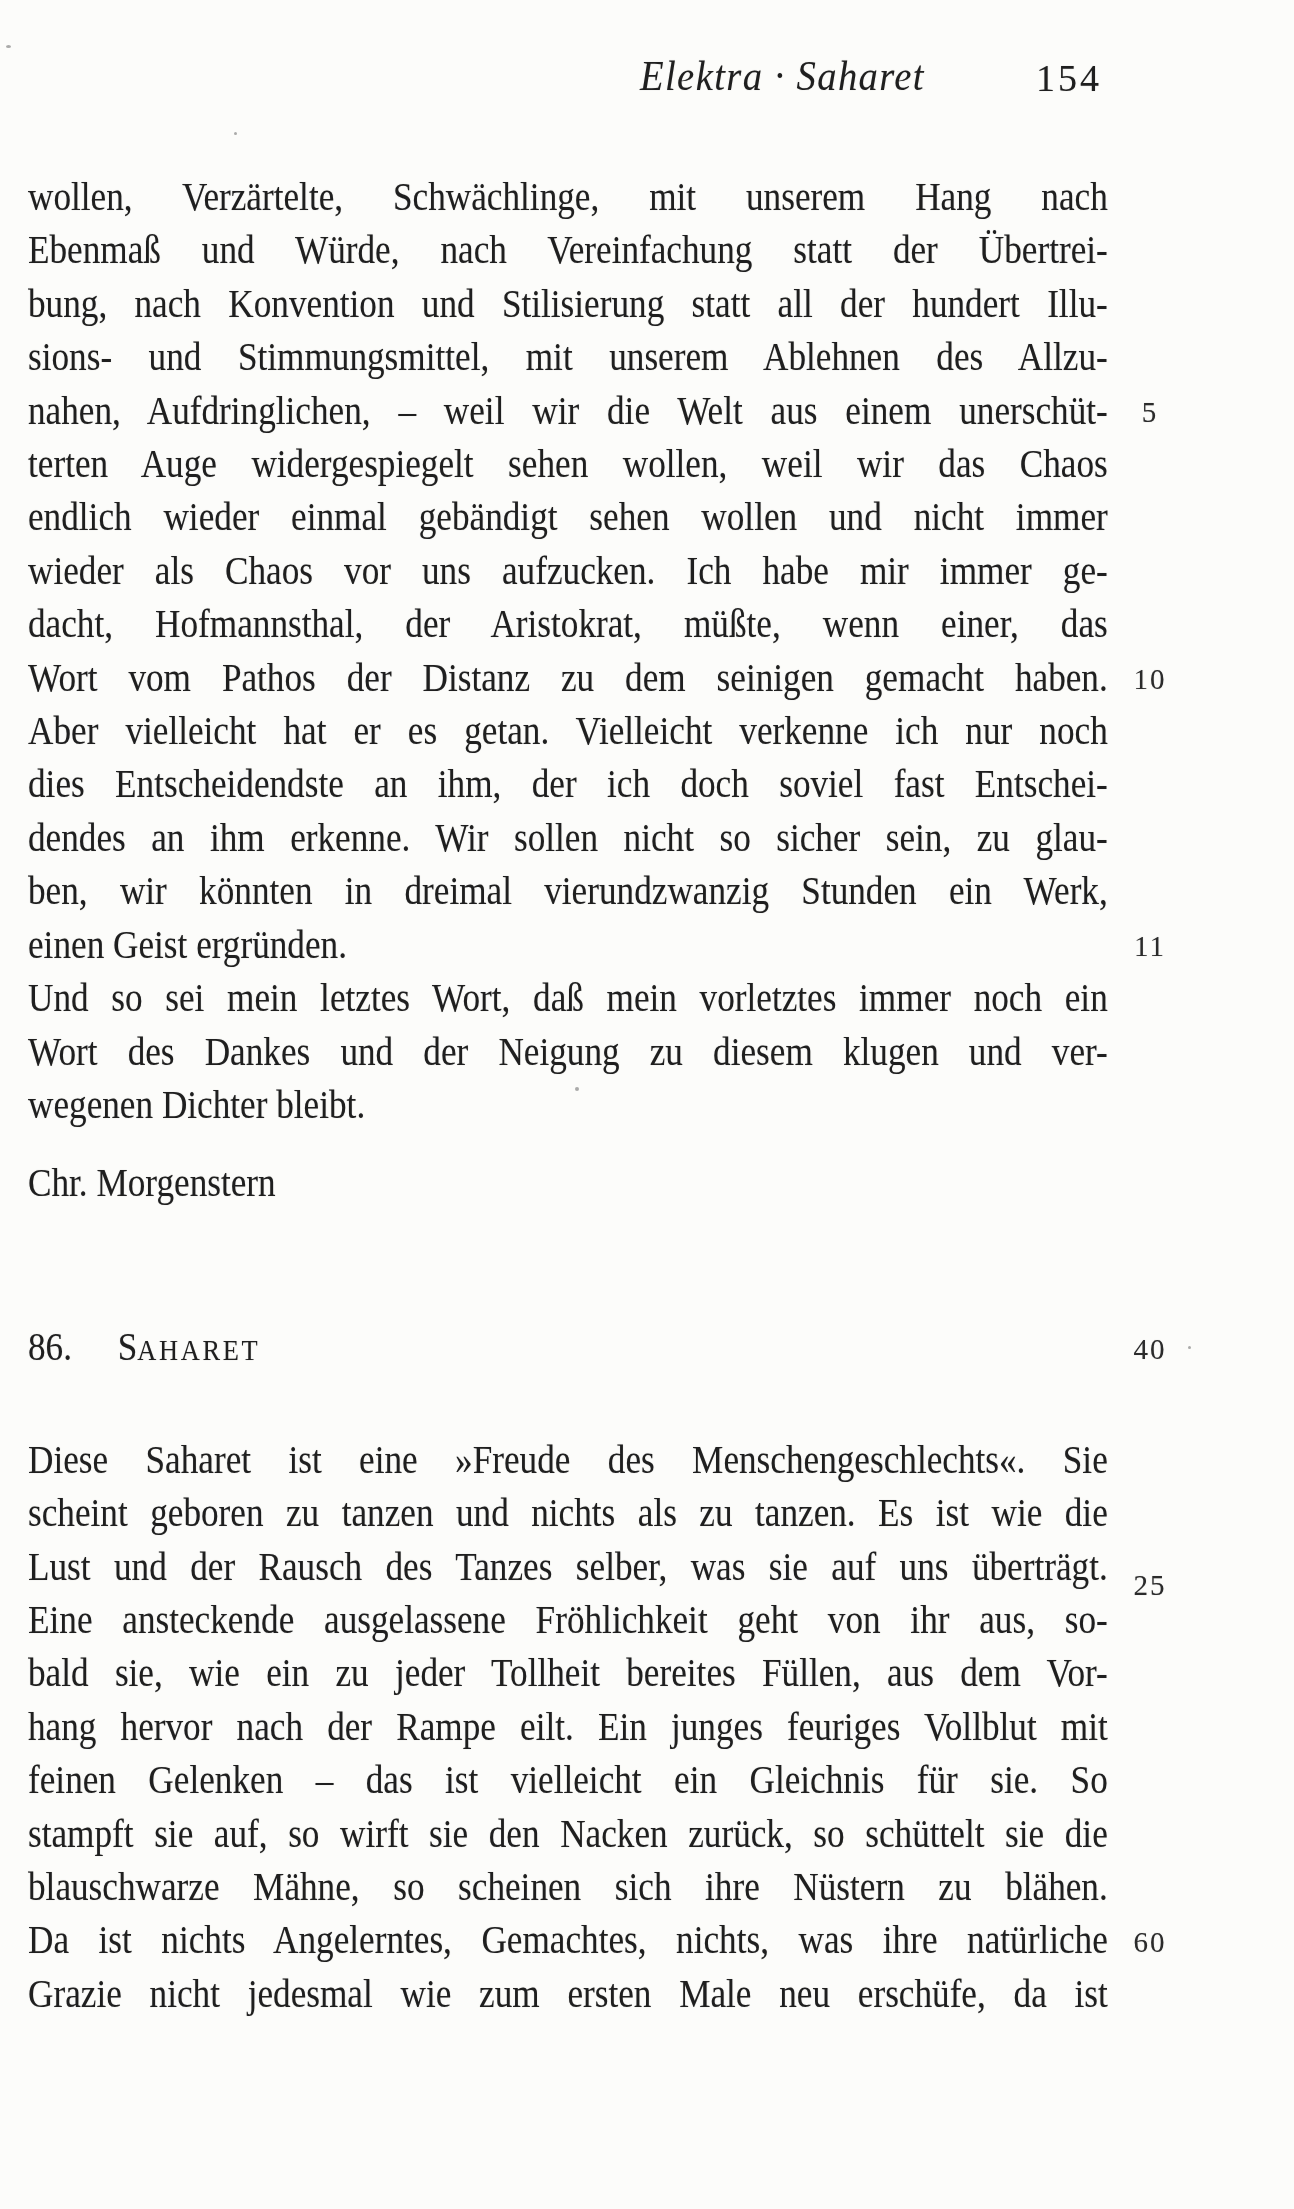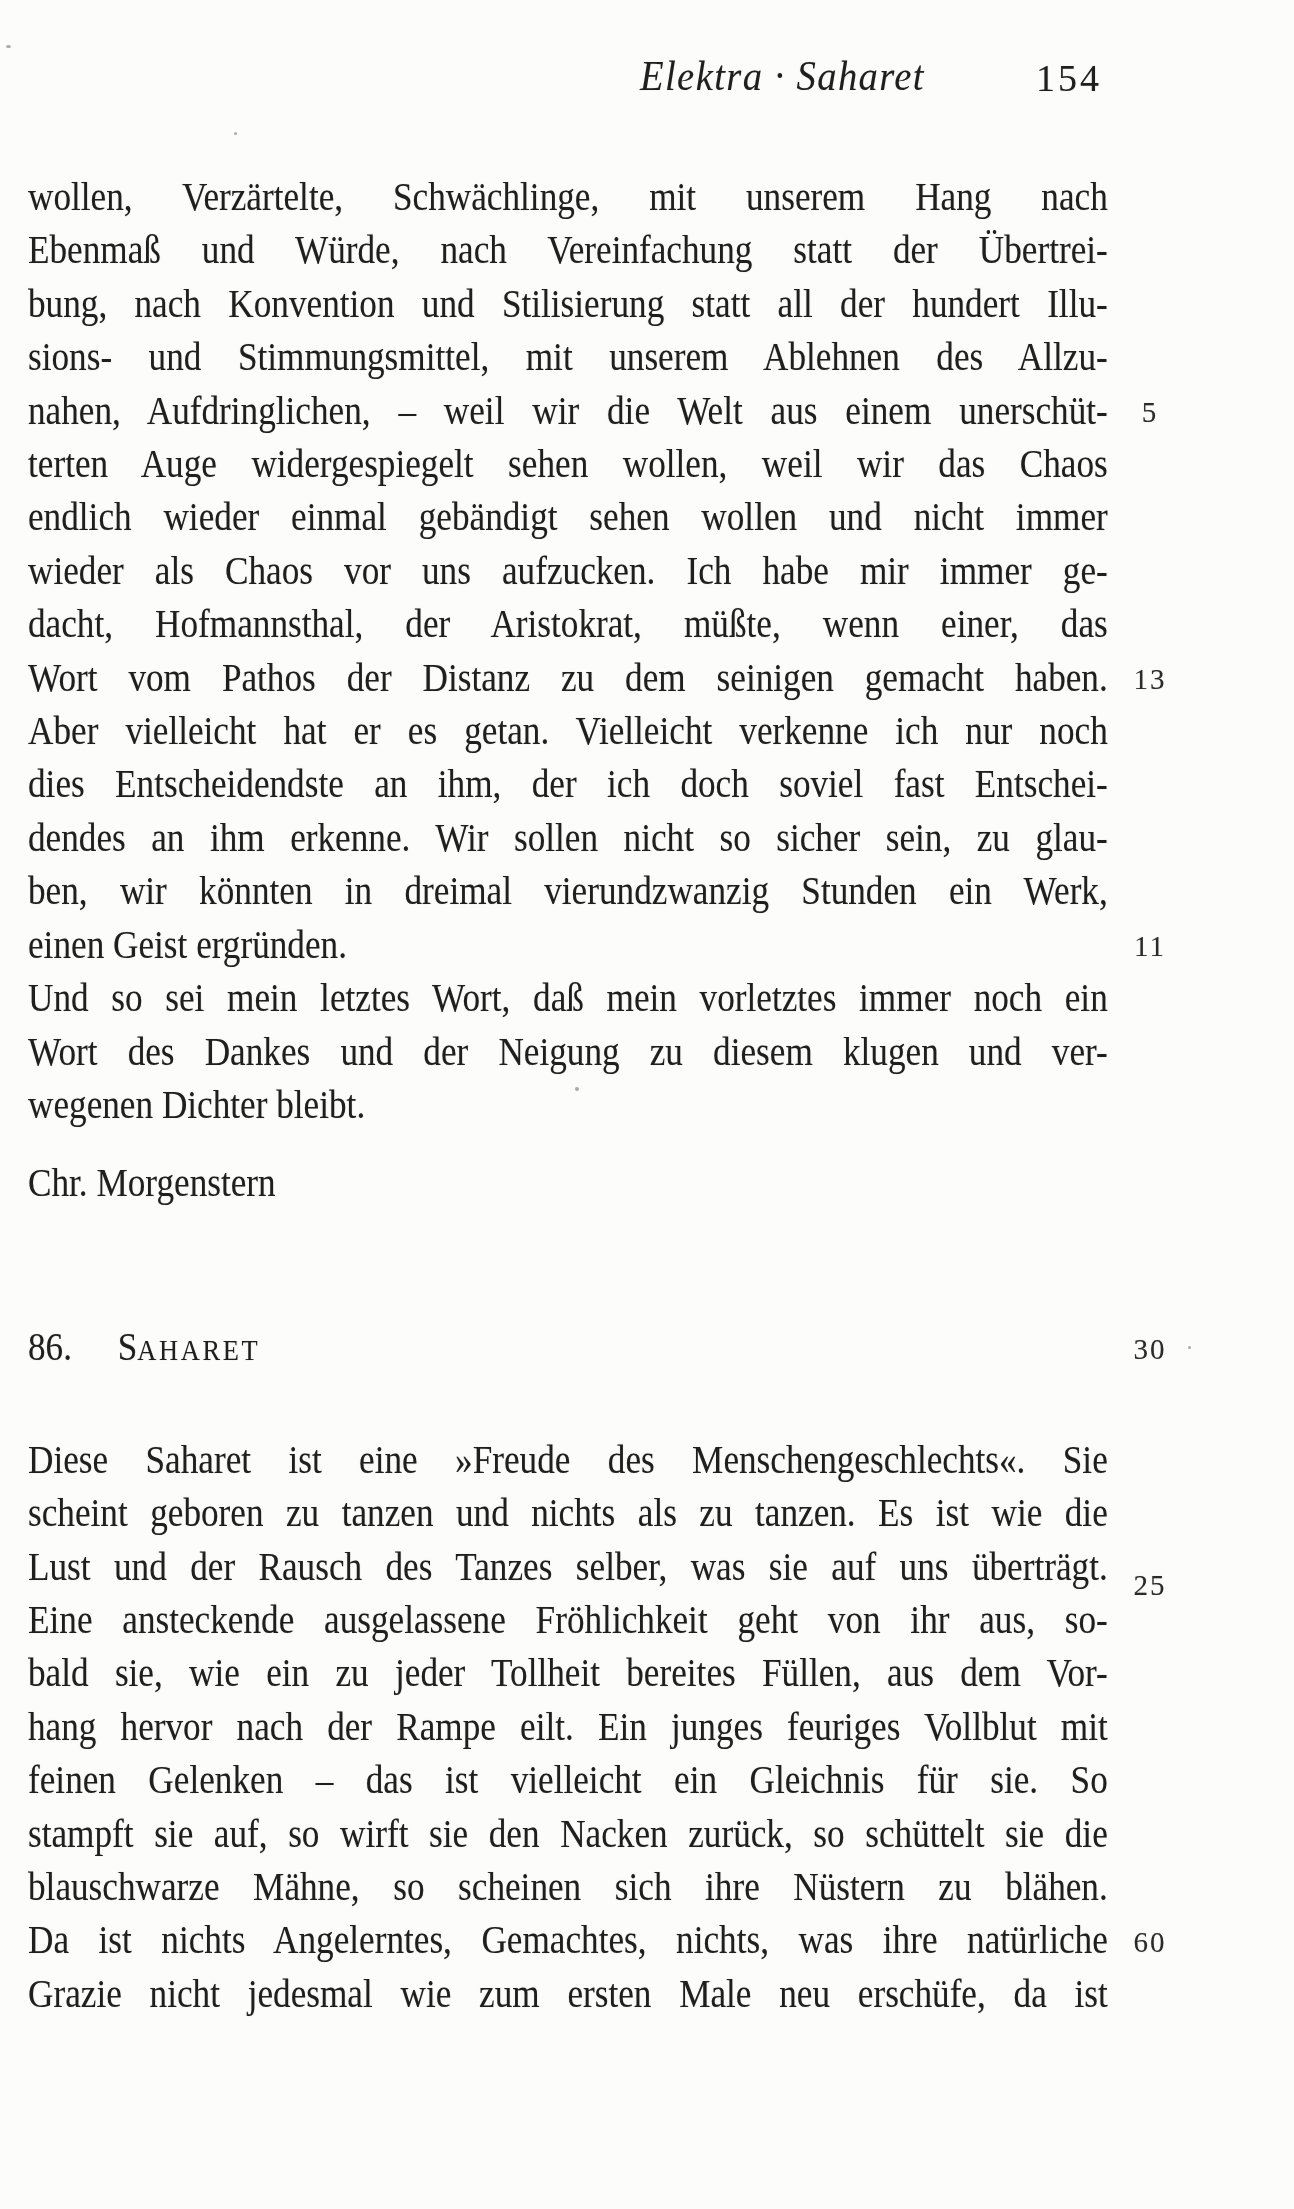--- a/index.html
+++ b/index.html
@@ -169,23 +169,23 @@
       <div class="ln j">stampft sie auf, so wirft sie den Nacken zurück, so schüttelt sie die</div>
       <div class="ln j">blauschwarze Mähne, so scheinen sich ihre Nüstern zu blähen.</div>
       <div class="ln j">Da ist nichts Angelerntes, Gemachtes, nichts, was ihre natürliche</div>
       <div class="ln j">Grazie nicht jedesmal wie zum ersten Male neu erschüfe, da ist</div>
     </div>
 
   </div>
 
   <div class="linenos">
     <div class="lineno" style="top:386px">5</div>
-    <div class="lineno" style="top:653px">13</div>
+    <div class="lineno" style="top:653px">10</div>
     <div class="lineno" style="top:920px">11</div>
-    <div class="lineno" style="top:1323px">30</div>
+    <div class="lineno" style="top:1323px">40</div>
     <div class="lineno" style="top:1559px">25</div>
     <div class="lineno" style="top:1916px">60</div>
   </div>
 
   <div class="speck" style="left:6px;   top:45px;   width:5px; height:3px;"></div>
   <div class="speck" style="left:234px; top:132px;  width:3px; height:3px;"></div>
   <div class="speck" style="left:575px; top:1087px; width:4px; height:4px;"></div>
   <div class="speck" style="left:1188px;top:1346px; width:3px; height:3px;"></div>
 
 </div>

